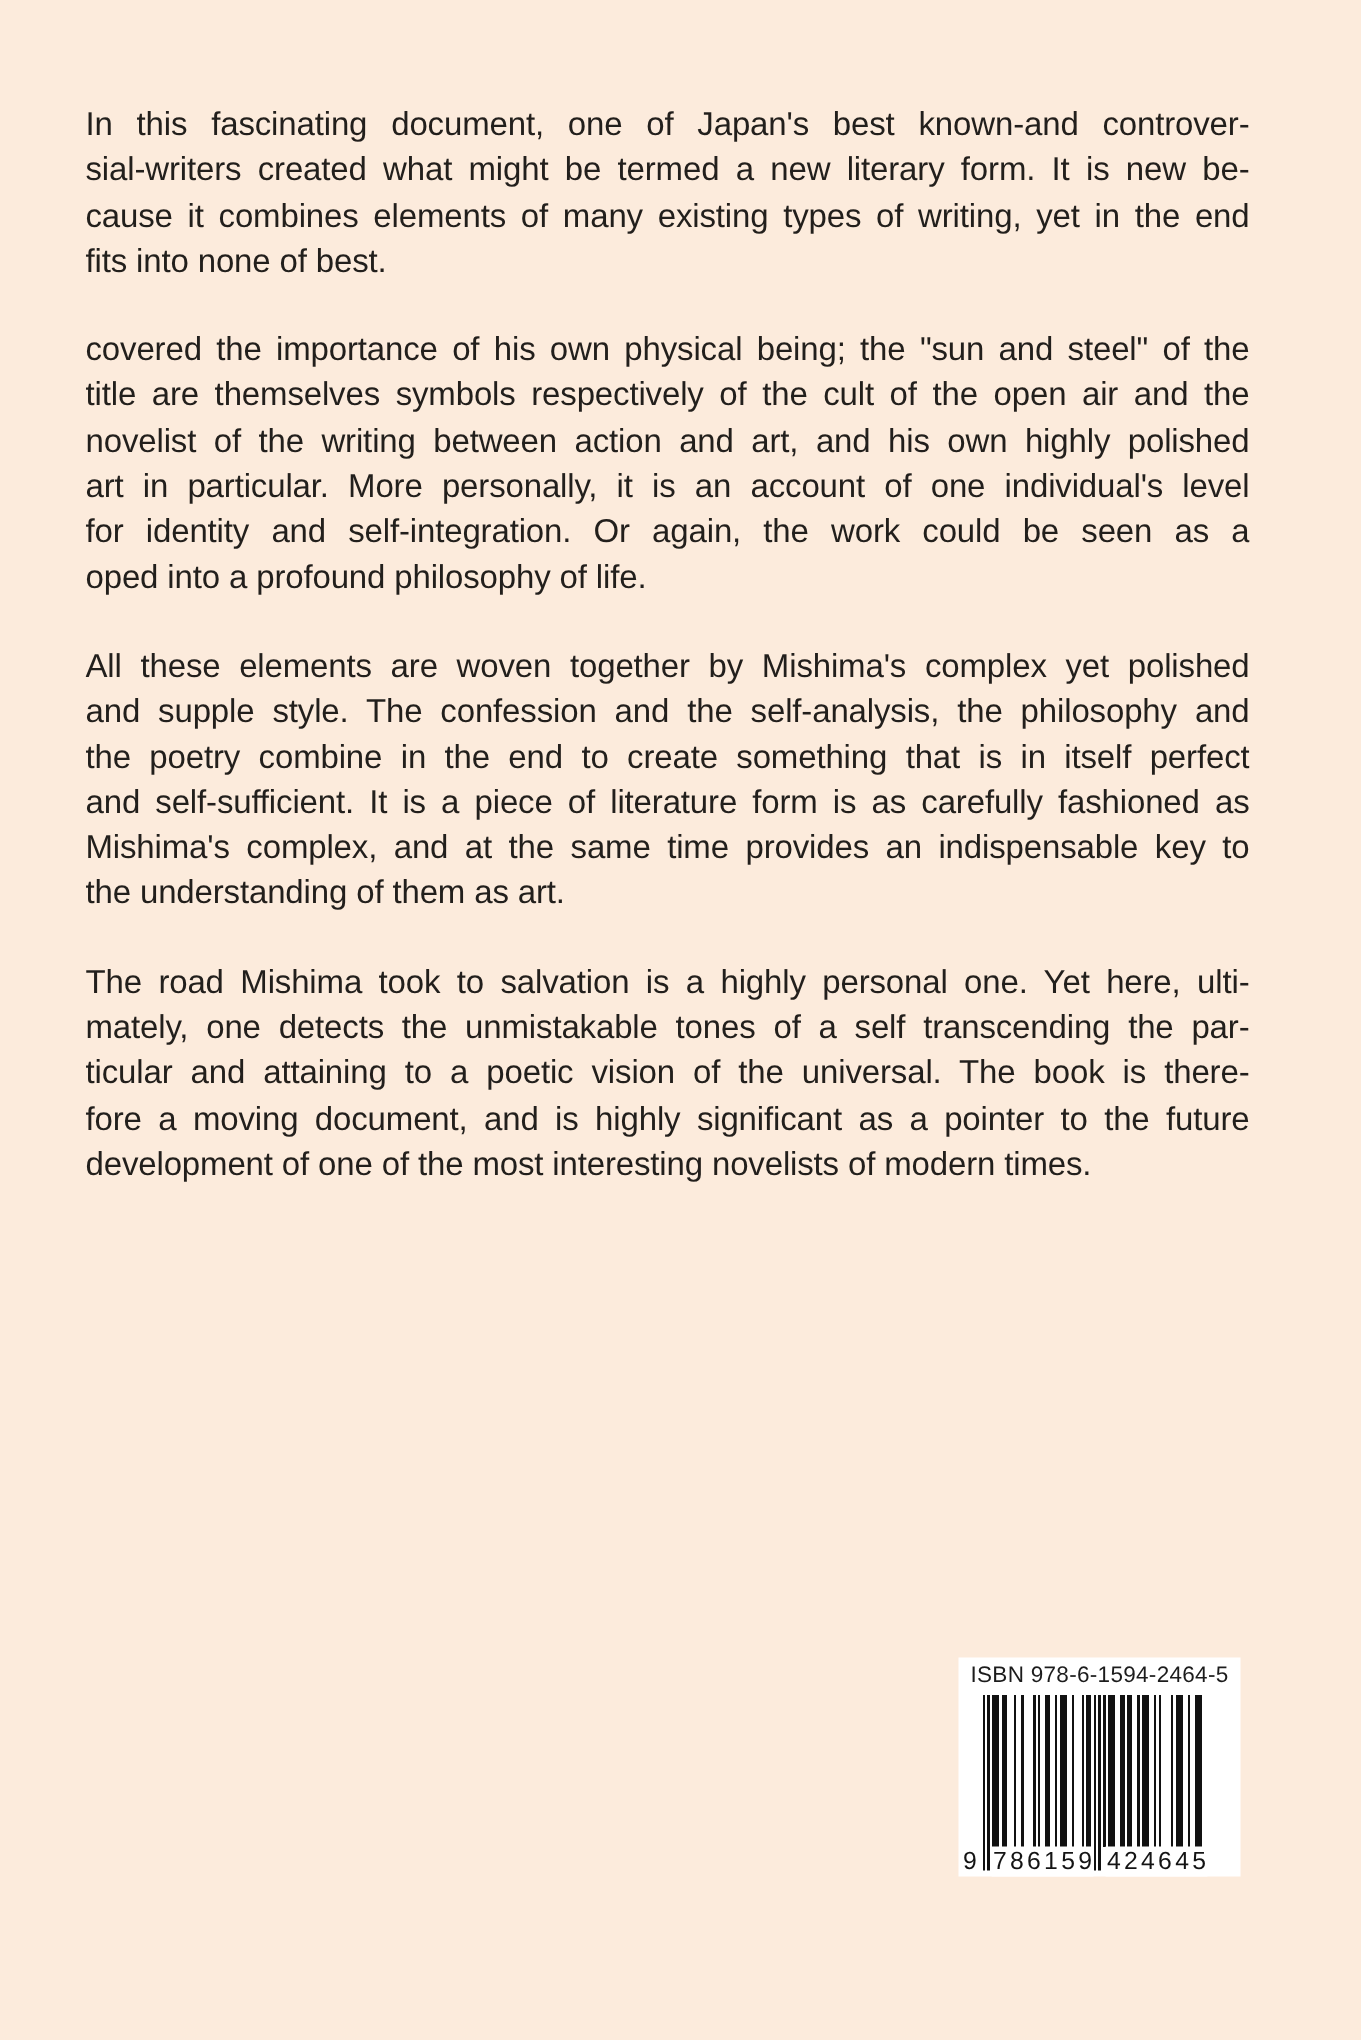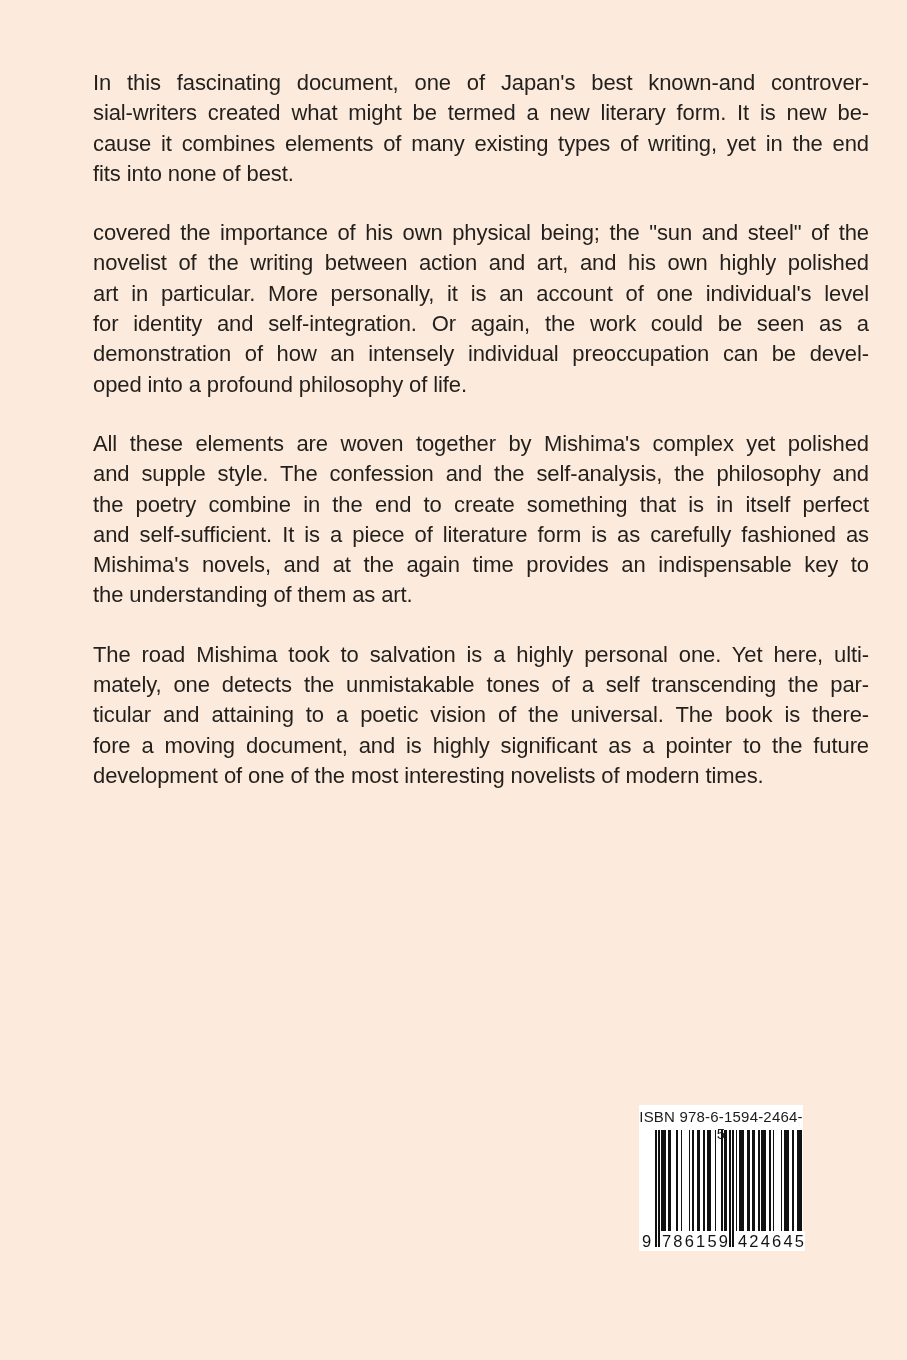--- a/index.html
+++ b/index.html
@@ -13,37 +13,36 @@
   .cover { position: absolute; inset: 0; }
 
   
   .text-block {
     position: absolute;
     left: 57px; top: 68px; width: 776px;
     color: #221f1c;
     font-size: 22px;
     line-height: 30.3px;
     letter-spacing: -0.1px;
-    margin-left: 36px;
   }
   .paragraph + .paragraph { margin-top: 29px; }
   .line {
     text-align: justify;
     text-align-last: justify;
     height: 30.3px;
     overflow: hidden;
     white-space: normal;
   }
   .line.last { text-align-last: left; }
 
   
   .barcode-box {
     position: absolute;
     left: 639px; top: 1105px;
-    width: 164px; height: 146px;
+    width: 188px; height: 146px;
     background: #ffffff;
   }
   .isbn-label {
     position: absolute;
     top: 3px; left: 0; right: 0;
     text-align: center;
     font-size: 15px;
     letter-spacing: 0.2px;
     color: #1c1c1c;
   }
@@ -78,32 +77,32 @@
 
   <div class="text-block" id="text-block" style="color: rgb(34, 31, 28);">
       <div class="paragraph">
         <div class="line">In this fascinating document, one of Japan's best known-and controver-</div>
         <div class="line">sial-writers created what might be termed a new literary form. It is new be-</div>
         <div class="line">cause it combines elements of many existing types of writing, yet in the end</div>
         <div class="line last">fits into none of best.</div>
       </div>
       <div class="paragraph">
         <div class="line">covered the importance of his own physical being; the "sun and steel" of the</div>
+        <div class="line">title are themselves symbols respectively of the cult of the open air and the</div>
         <div class="line">novelist of the writing between action and art, and his own highly polished</div>
         <div class="line">art in particular. More personally, it is an account of one individual's level</div>
         <div class="line">for identity and self-integration. Or again, the work could be seen as a</div>
-        <div class="line">demonstration of how an intensely individual preoccupation can be devel-</div>
         <div class="line last">oped into a profound philosophy of life.</div>
       </div>
       <div class="paragraph">
         <div class="line">All these elements are woven together by Mishima's complex yet polished</div>
         <div class="line">and supple style. The confession and the self-analysis, the philosophy and</div>
         <div class="line">the poetry combine in the end to create something that is in itself perfect</div>
         <div class="line">and self-sufficient. It is a piece of literature form is as carefully fashioned as</div>
-        <div class="line">Mishima's novels, and at the again time provides an indispensable key to</div>
+        <div class="line">Mishima's complex, and at the same time provides an indispensable key to</div>
         <div class="line last">the understanding of them as art.</div>
       </div>
       <div class="paragraph">
         <div class="line">The road Mishima took to salvation is a highly personal one. Yet here, ulti-</div>
         <div class="line">mately, one detects the unmistakable tones of a self transcending the par-</div>
         <div class="line">ticular and attaining to a poetic vision of the universal. The book is there-</div>
         <div class="line">fore a moving document, and is highly significant as a pointer to the future</div>
         <div class="line last">development of one of the most interesting novelists of modern times.</div>
       </div>
     </div>

